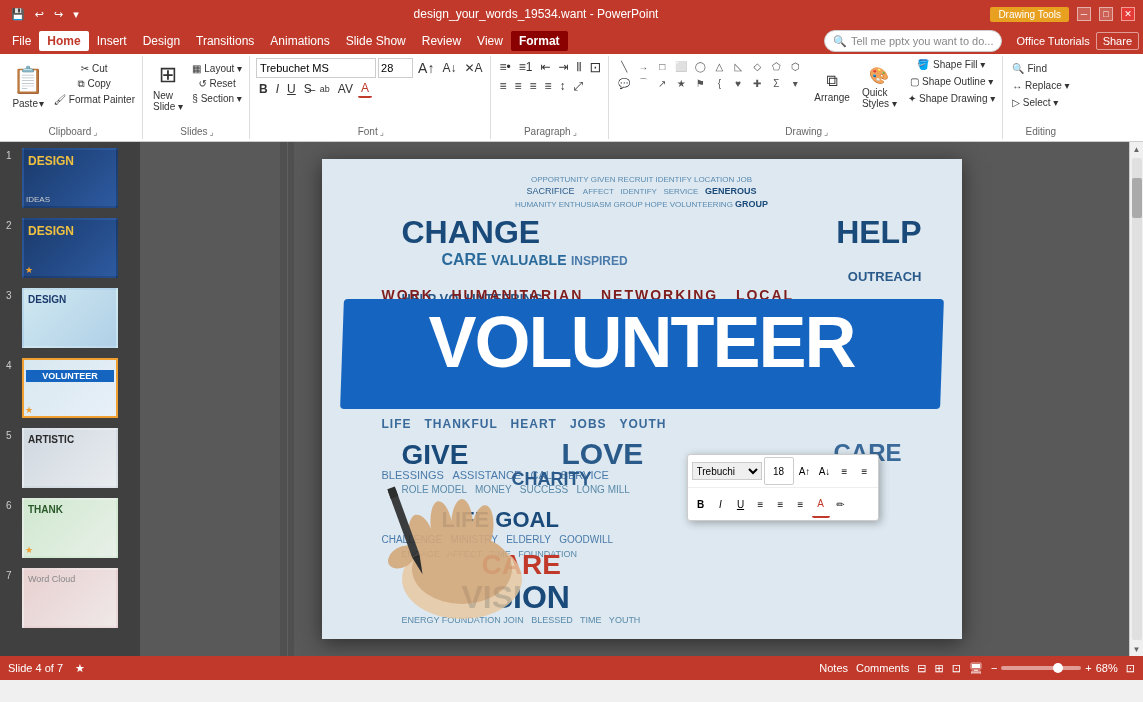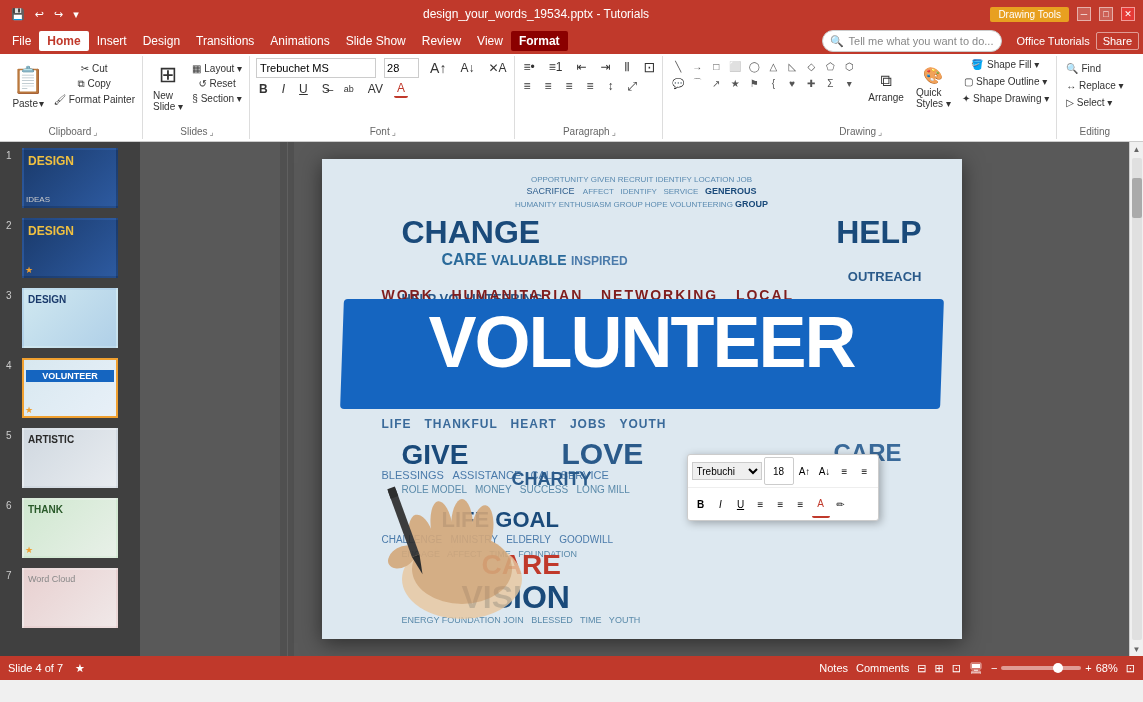--- a/index.html
+++ b/index.html
@@ -58,21 +58,21 @@
       justify-content: center;
       padding: 2px 4px;
       cursor: pointer;
       border-radius: 2px;
       min-width: 36px;
       font-size: 10px;
       color: #333;
       gap: 2px;
     }
     .ribbon-btn.large { min-height: 58px; font-size: 10px; }
-    .ribbon-row { display: flex; align-items: center; gap: 8px; }
+    .ribbon-row { display: flex; align-items: center; gap: 2px; }
     .small-btn {
       display: inline-flex;
       align-items: center;
       justify-content: center;
       font-size: 10px;
       padding: 1px 3px;
       cursor: pointer;
       border-radius: 2px;
       color: #333;
       white-space: nowrap;
@@ -325,21 +325,21 @@
 
 <div class="title-bar">
   <div class="title-bar-left">
     <div class="quick-access">
       <span class="qa-btn">💾</span>
       <span class="qa-btn">↩</span>
       <span class="qa-btn">↪</span>
       <span class="qa-btn">▾</span>
     </div>
   </div>
-  <div class="title-bar-center">design_your_words_19534.pptx - Tutorials</div>
+  <div class="title-bar-center">design_your_words_19534.want - PowerPoint</div>
   <div class="title-bar-right">
     <span style="background:#e8a020;padding:2px 8px;border-radius:2px;font-size:10px;">Drawing Tools</span>
     <span class="win-btn">─</span>
     <span class="win-btn">□</span>
     <span class="win-btn" style="background:#e53935;">✕</span>
   </div>
 </div>
 
 <div class="menu-bar">
   <span class="menu-item">File</span>
@@ -348,21 +348,21 @@
   <span class="menu-item">Design</span>
   <span class="menu-item">Transitions</span>
   <span class="menu-item">Animations</span>
   <span class="menu-item">Slide Show</span>
   <span class="menu-item">Review</span>
   <span class="menu-item">View</span>
   <span class="menu-item format-tab">Format</span>
   <div style="flex:1;"></div>
   <div class="tell-me">
     <span>🔍</span>
-    <span>Tell me what you want to do...</span>
+    <span>Tell me pptx you want to do...</span>
   </div>
   <span style="color:white;font-size:11px;padding:2px 6px;cursor:pointer;">Office Tutorials</span>
   <span style="color:white;font-size:11px;padding:2px 6px;cursor:pointer;border:1px solid rgba(255,255,255,0.5);border-radius:2px;">Share</span>
 </div>
 
 <div class="ribbon">
 
   <div class="ribbon-group-wrapper">
     <div class="group-content-row">
       <div class="ribbon-btn large">

